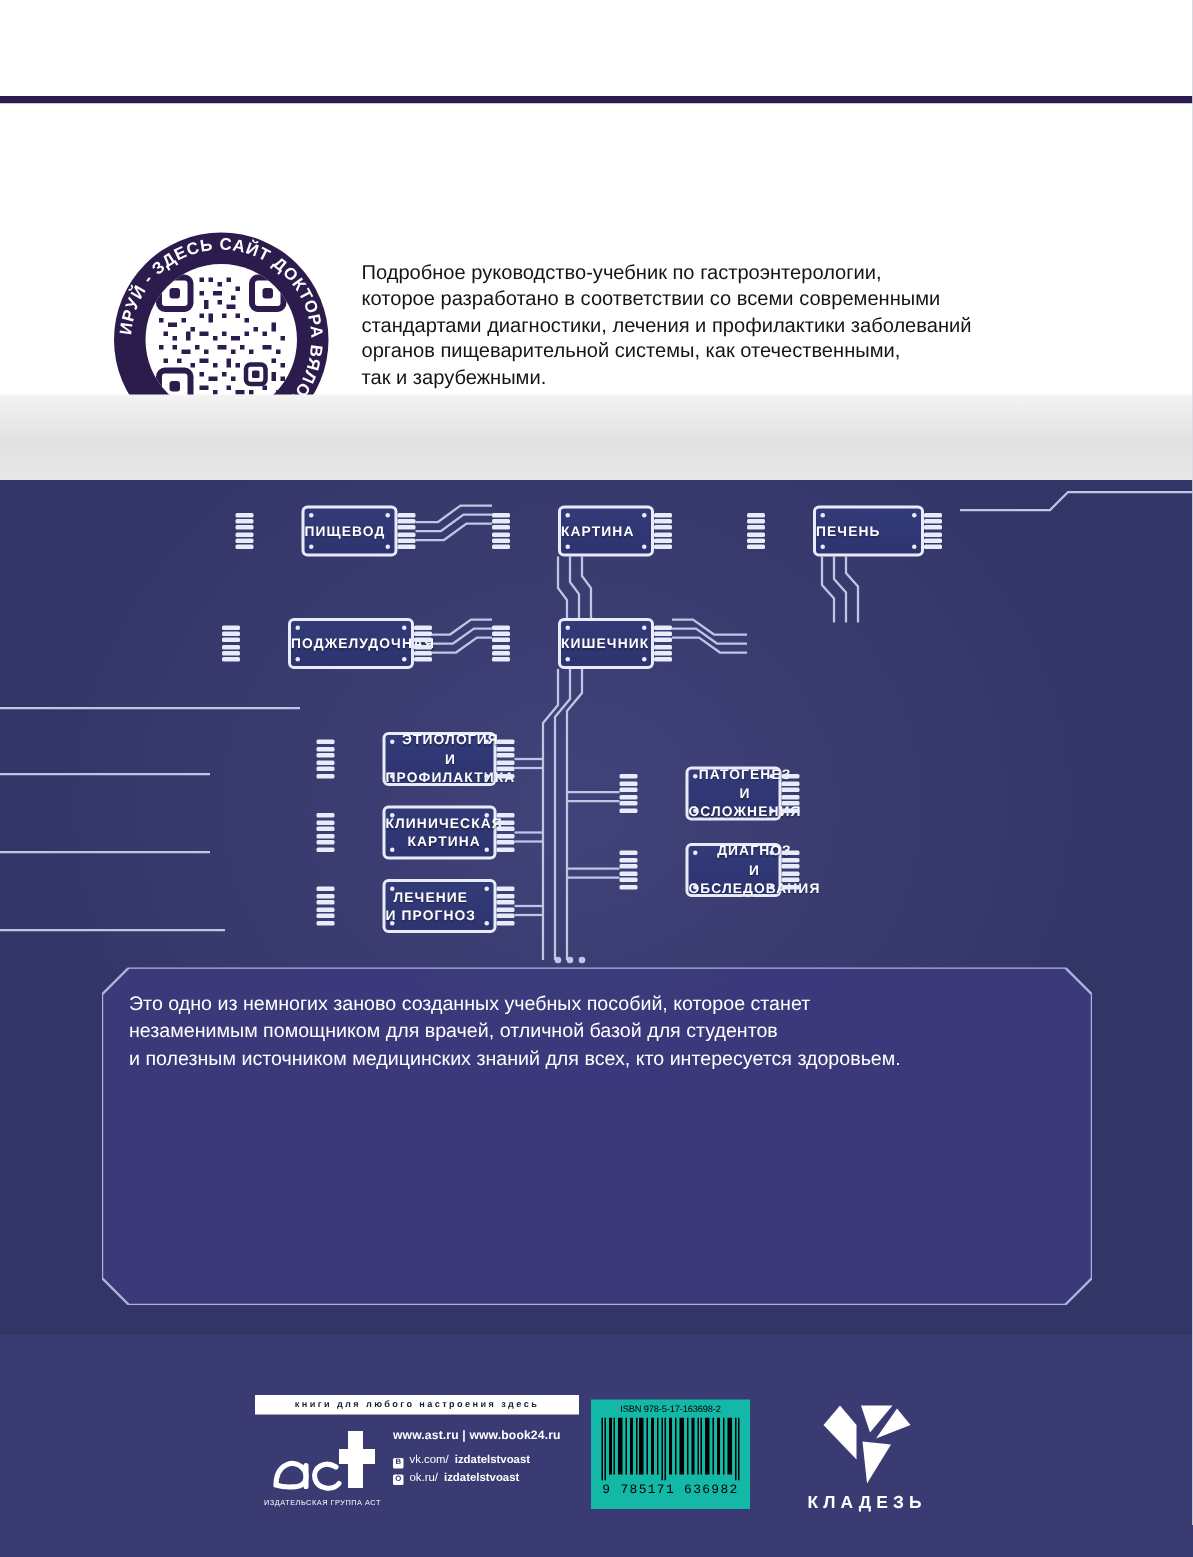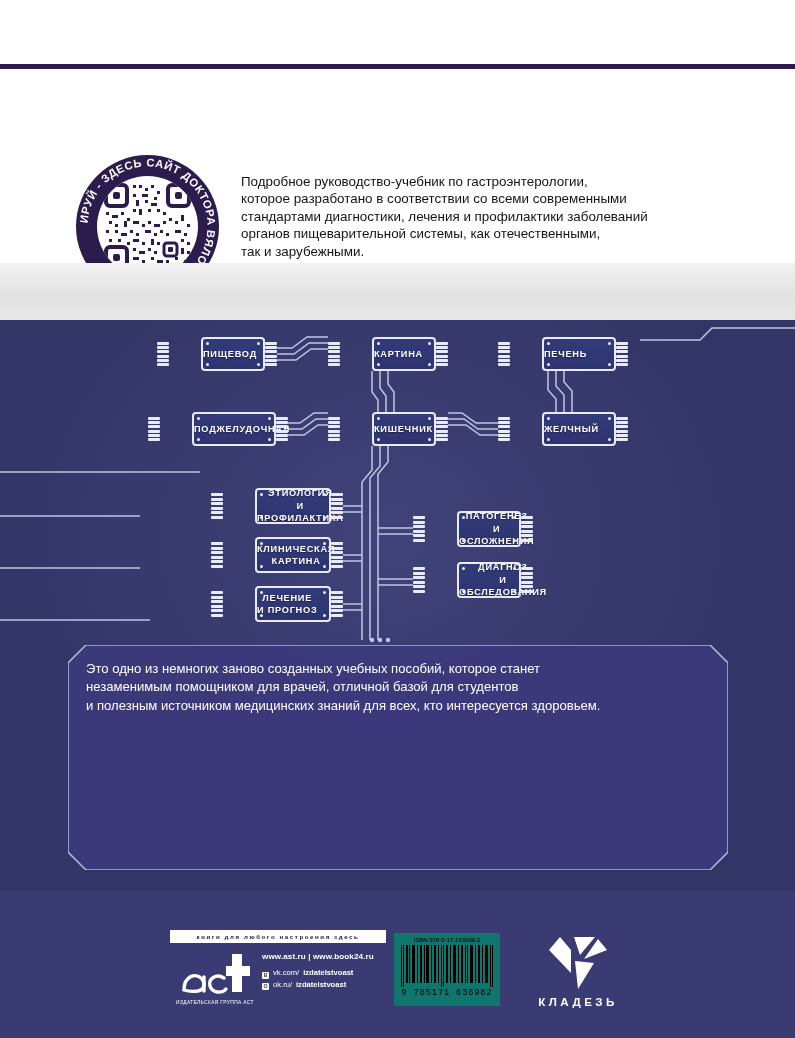--- a/index.html
+++ b/index.html
@@ -231,21 +231,21 @@
     line-height: 7px;
     text-align: center;
     border-radius: 1px;
   }
   .ast-social b { font-weight: bold; }
 
   .barcode-box {
     position: absolute;
     left: 394px; top: 933px;
     width: 106px; height: 73px;
-    background: #0f766e;
+    background: #14b8a6;
     padding: 3px 4px;
     box-sizing: border-box;
     text-align: center;
   }
   .isbn-text {
     font-size: 6.2px;
     color: #000000;
     letter-spacing: -0.1px;
     line-height: 8px;
   }
@@ -563,45 +563,20 @@
       <div class="chip-pins right">
         <i></i>
           <i></i>
           <i></i>
           <i></i>
           <i></i>
           <i></i>
       </div>
     </div>
 
-    <div class="chip" style="left:498px; top:92px; width:130px; height:34px;">
-      <div class="chip-pins left">
-        <i></i>
-          <i></i>
-          <i></i>
-          <i></i>
-          <i></i>
-          <i></i>
-      </div>
-      <div class="chip-body">
-        <span class="chip-label">ЖЕЛЧНЫЙ</span>
-        <span class="chip-dot" style="left:3px;  top:3px;"></span>
-        <span class="chip-dot" style="right:3px; top:3px;"></span>
-        <span class="chip-dot" style="left:3px;  bottom:3px;"></span>
-        <span class="chip-dot" style="right:3px; bottom:3px;"></span>
-      </div>
-      <div class="chip-pins right">
-        <i></i>
-          <i></i>
-          <i></i>
-          <i></i>
-          <i></i>
-          <i></i>
-      </div>
-    </div>
 
     <div class="chip" style="left:211px; top:217px; width:132px; height:36px;">
       <div class="chip-pins left">
         <i></i>
           <i></i>
           <i></i>
           <i></i>
           <i></i>
           <i></i>
       </div>

